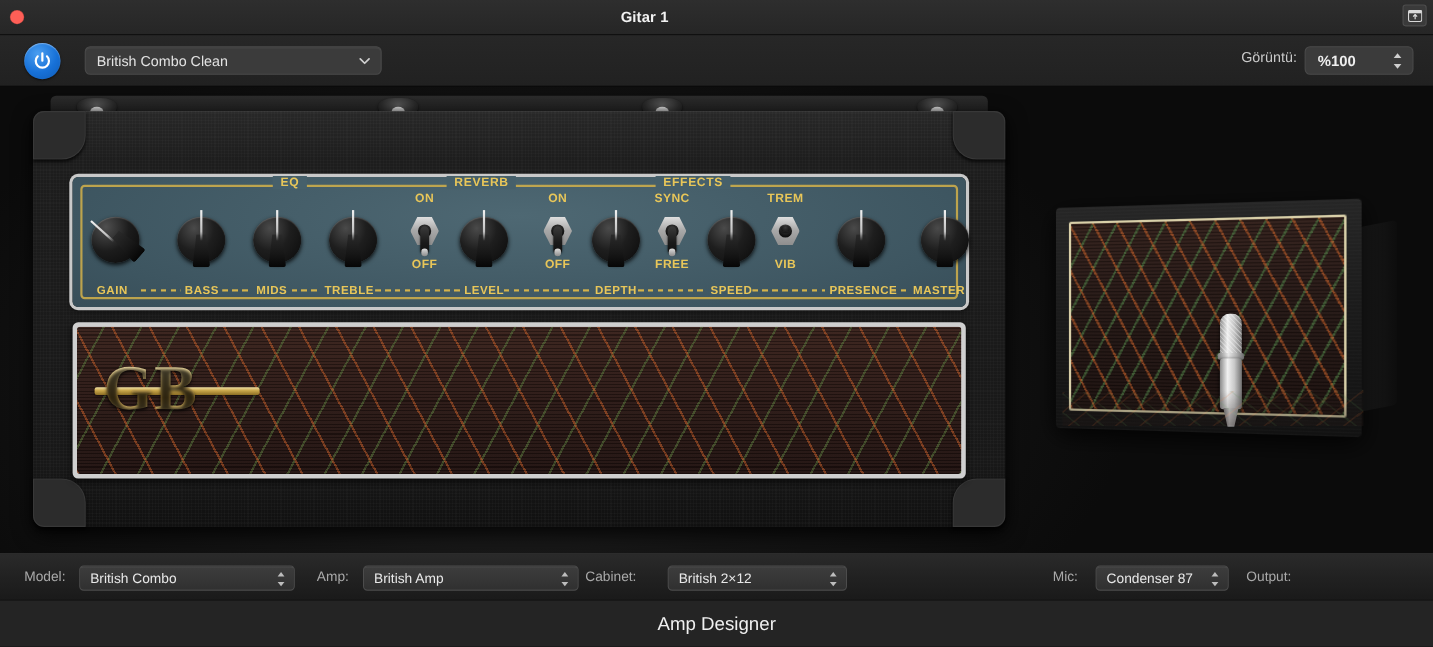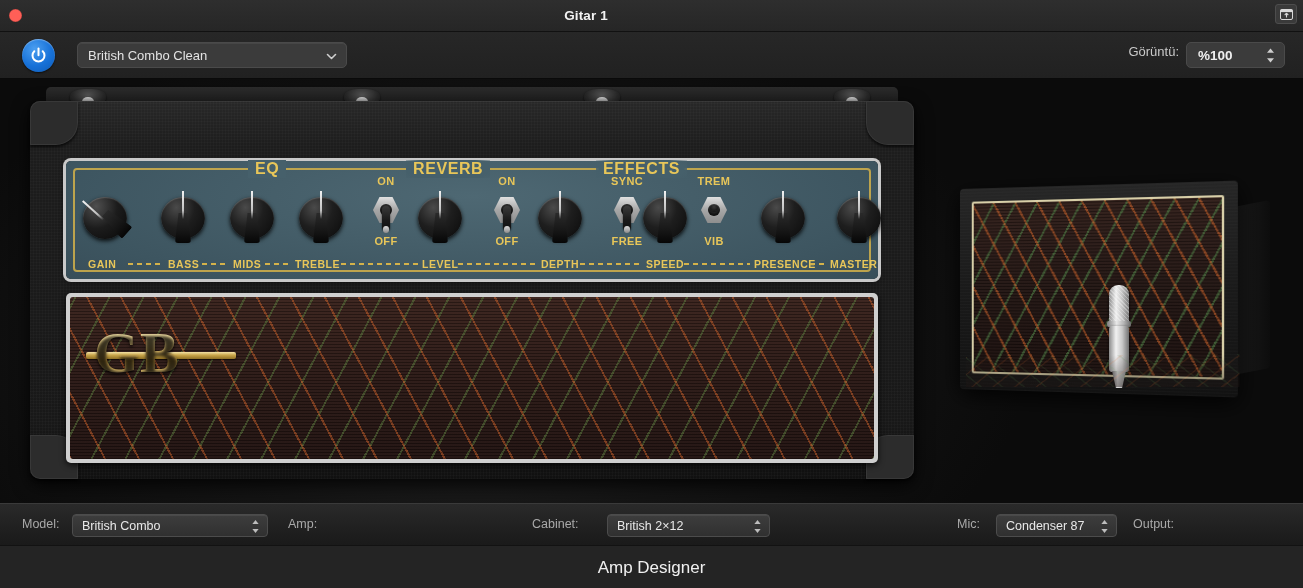--- a/index.html
+++ b/index.html
@@ -120,21 +120,21 @@
     background:
       radial-gradient(ellipse 700px 160px at 50% 30%, #4e6873 0%, #3d5560 60%, #32454f 100%);
     border-radius:5px;
     box-shadow: 0 0 0 3px #c9c9c9, 0 2px 6px rgba(0,0,0,.75);
   }
   .panel-inner-border {
     position:absolute; left:7px; top:7px; right:7px; bottom:7px;
     border:2px solid #d4b24a; border-radius:4px; opacity:.85;
   }
   .sec-head {
-    position:absolute; top:-1px; color:#e8c659; font-size:16px; font-weight:bold;
+    position:absolute; top:-1px; color:#e8c659; font-size:11px; font-weight:bold;
     letter-spacing:.6px; background:
       radial-gradient(ellipse 60px 16px at 50% 50%, #46606b 0%, #46606b 70%, rgba(70,96,107,0) 100%);
     padding:0 7px;
   }
   .knob-row { position:absolute; left:0; top:24px; width:812px; height:70px; }
   .ctl { position:absolute; width:62px; text-align:center; }
 
   .knob {
     position:relative; width:50px; height:50px; margin:0 auto;
   }
@@ -191,21 +191,21 @@
     position:absolute; color:#e8c659; font-size:10.5px; font-weight:bold;
     letter-spacing:.5px; white-space:nowrap;
   }
   .dash {
     position:absolute; height:2px;
     background: repeating-linear-gradient(90deg, #d4b24a 0 5px, rgba(212,178,74,0) 5px 9px);
   }
 
   
   .grille-frame {
-    position:absolute; left:36px; top:192px; width:812px; height:170px;
+    position:absolute; left:36px; top:192px; width:812px; height:142px;
     background:#cfcfcf; border-radius:5px; padding:4px;
     box-shadow: 0 2px 6px rgba(0,0,0,.75);
   }
   .grille {
     position:relative; width:100%; height:100%; border-radius:3px; overflow:hidden;
     background:
       repeating-linear-gradient(0deg, rgba(0,0,0,.30) 0 1px, rgba(255,255,255,.02) 1px 3px),
       repeating-linear-gradient(62deg, rgba(196,92,40,.55) 0 2px, rgba(0,0,0,0) 2px 30px),
       repeating-linear-gradient(-62deg, rgba(90,120,60,.55) 0 2px, rgba(0,0,0,0) 2px 30px),
       linear-gradient(180deg,#3a231d 0%, #2c1a16 50%, #221311 100%);
@@ -449,21 +449,21 @@
             </div>
 
             <div class="ctl" style="left:463px;top:8px">
               <div class="knob">
                   <div class="cap"></div>
                   <div class="skirt"></div>
                   <div class="pointer"></div>
                 </div>
             </div>
 
-            <div class="ctl" style="left:530px;top:-10px">
+            <div class="ctl" style="left:514px;top:-10px">
               <div class="tg-top">SYNC</div>
               <div class="toggle">
                   <div class="plate"></div>
                   <div class="hole"></div>
                   <div class="bat"></div>
                 </div>
               <div class="tg-bot">FREE</div>
             </div>
 
             <div class="ctl" style="left:568px;top:8px">
@@ -552,20 +552,29 @@
       <div class="txt">British Combo</div>
       <div class="arrows">
         <svg width="9" height="15" viewBox="0 0 9 15">
             <path d="M4.5 1 L7.6 5 L1.4 5 Z" fill="#bdbdbd"></path>
             <path d="M4.5 14 L7.6 10 L1.4 10 Z" fill="#bdbdbd"></path>
           </svg>
       </div>
     </div>
 
     <div class="tb-label" style="left:288px">Amp:</div>
+    <div class="tb-pop" style="left:330px; width:196px">
+      <div class="txt">British Amp</div>
+      <div class="arrows">
+        <svg width="9" height="15" viewBox="0 0 9 15">
+            <path d="M4.5 1 L7.6 5 L1.4 5 Z" fill="#bdbdbd"></path>
+            <path d="M4.5 14 L7.6 10 L1.4 10 Z" fill="#bdbdbd"></path>
+          </svg>
+      </div>
+    </div>
 
     <div class="tb-label" style="left:532px">Cabinet:</div>
     <div class="tb-pop" style="left:607px; width:163px">
       <div class="txt">British 2×12</div>
       <div class="arrows">
         <svg width="9" height="15" viewBox="0 0 9 15">
             <path d="M4.5 1 L7.6 5 L1.4 5 Z" fill="#bdbdbd"></path>
             <path d="M4.5 14 L7.6 10 L1.4 10 Z" fill="#bdbdbd"></path>
           </svg>
       </div>

